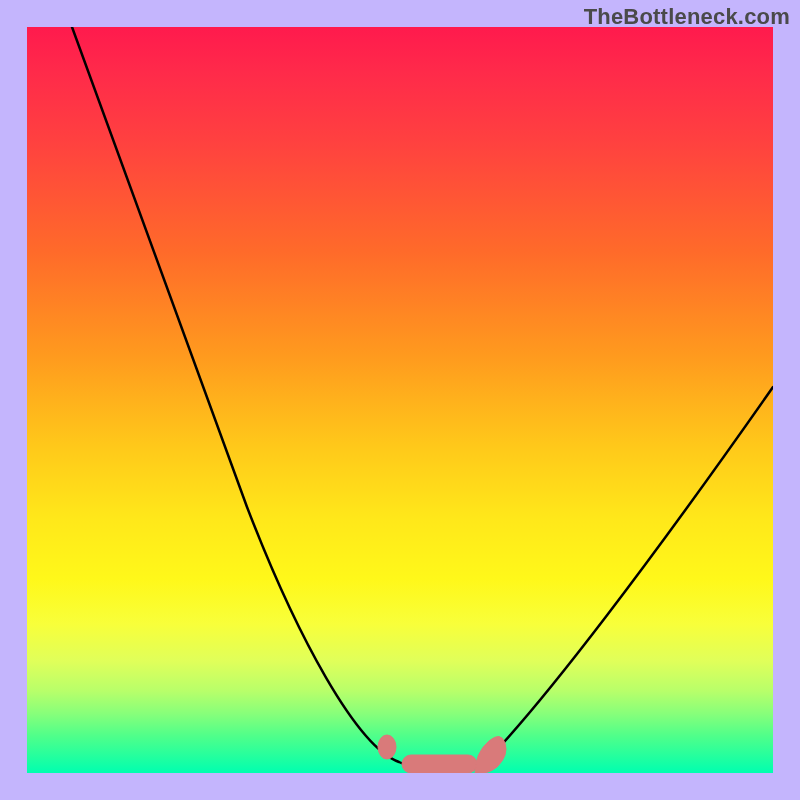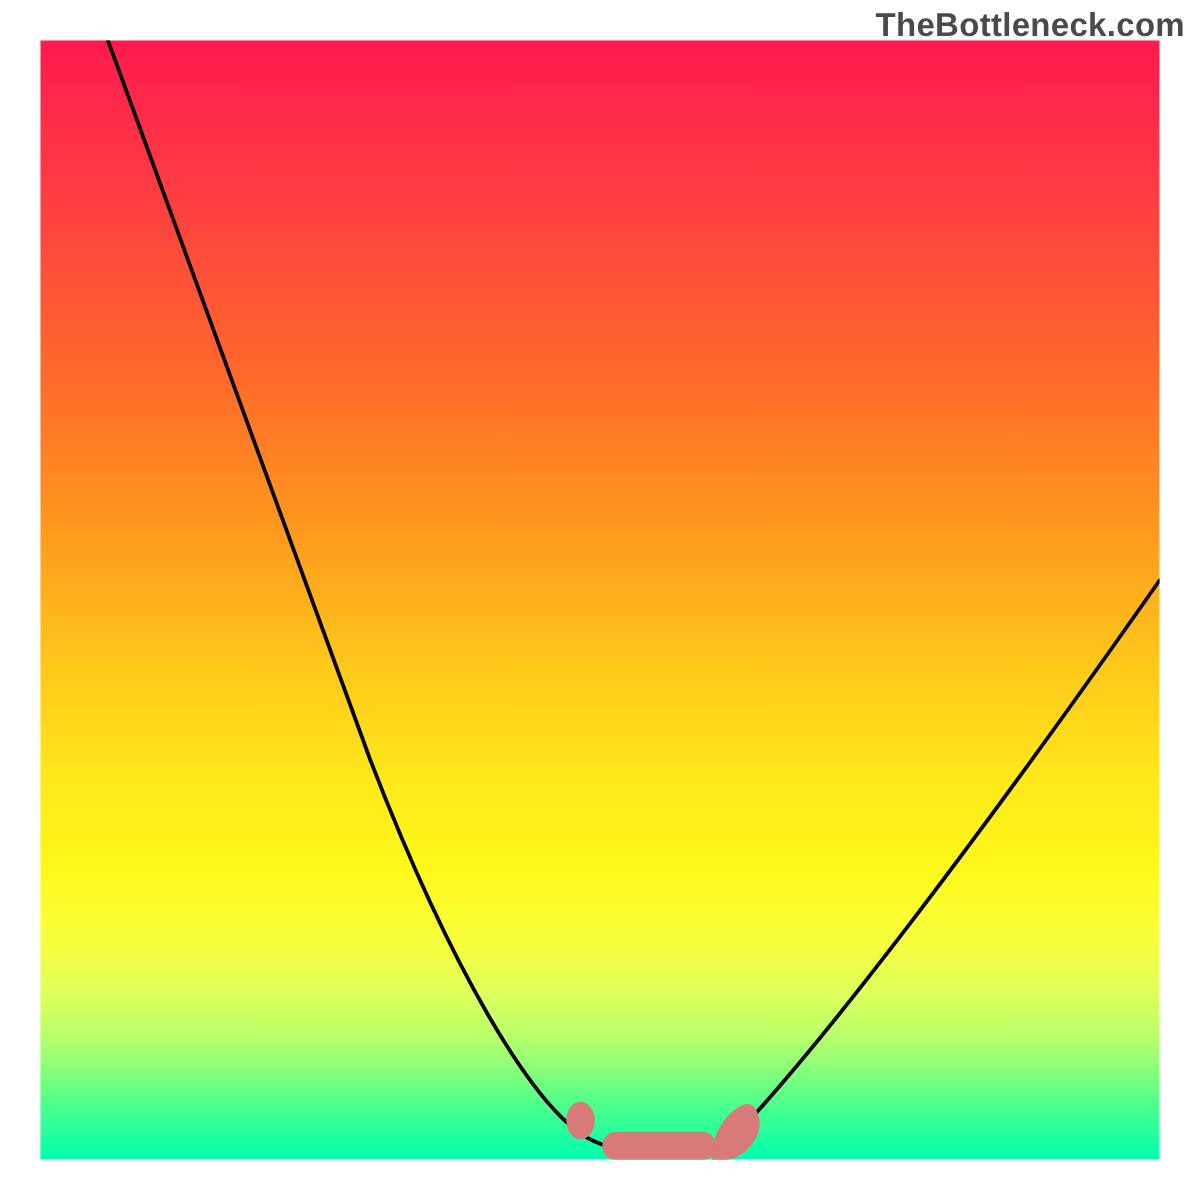--- a/index.html
+++ b/index.html
@@ -10,21 +10,21 @@
     background: #000;
     overflow: hidden;
     font-family: Arial, Helvetica, sans-serif;
   }
   .frame {
     position: absolute;
     top: 0;
     left: 0;
     width: 800px;
     height: 800px;
-    background: #ffffff;
+    background: #c4b5fd;
     text-align: center;
   }
   .plot-area {
     position: absolute;
     top: 27px;
     left: 27px;
     width: 746px;
     height: 746px;
     
     background: linear-gradient(to bottom,

